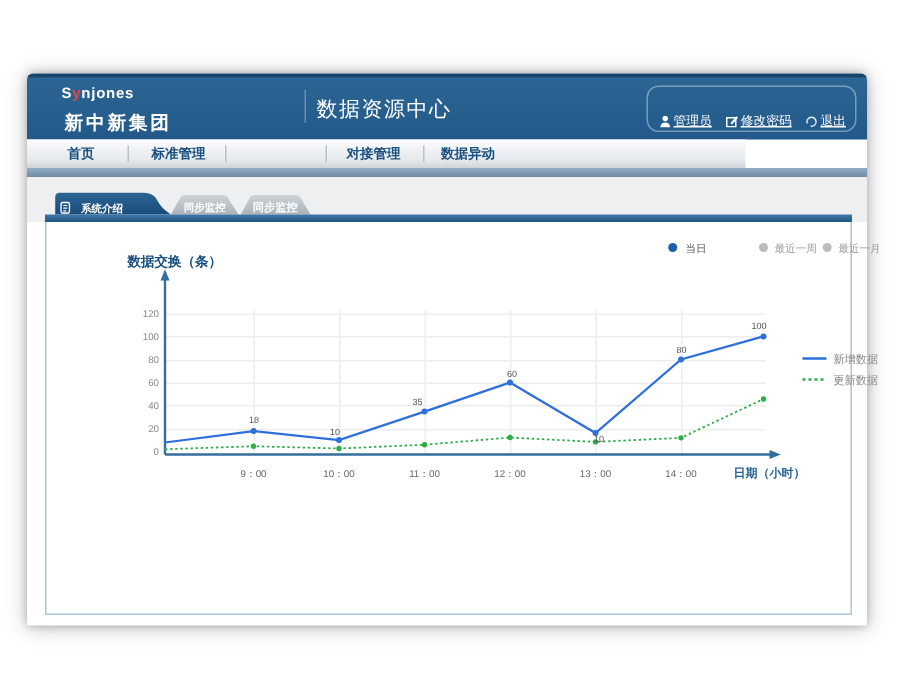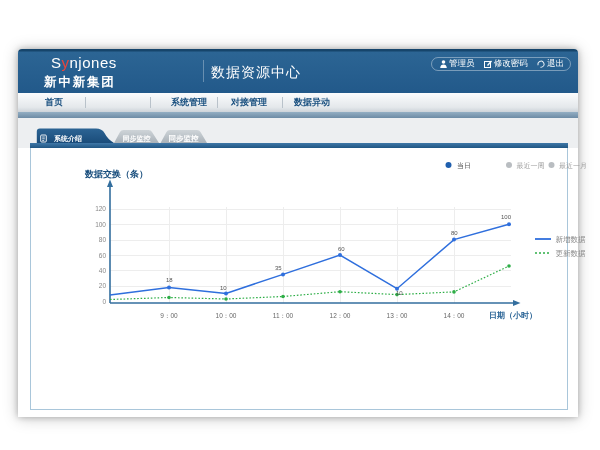--- a/index.html
+++ b/index.html
@@ -6,30 +6,30 @@
 html,body { width:600px; height:450px; background:#fff; font-family:"Liberation Sans",sans-serif; overflow:hidden; }
 svg text { font-family:"Liberation Sans",sans-serif; }
 #win { position:absolute; left:18px; top:49px; width:560px; height:368px; background:#fff;
   box-shadow:0 0 6px rgba(0,0,0,.25), 0 1px 16px rgba(0,0,0,.22); border-radius:4px 4px 0 0; }
 
 #hdr { position:absolute; left:0; top:0; width:560px; height:44px;
   background:linear-gradient(#16456b 0px, #16456b 2px, #2c6594 3px, #22598a 100%);
   border-radius:4px 4px 0 0; }
 #logo { position:absolute; left:23px; top:7px; color:#fff; }
 #logo .l2 { margin-top:5px; }
-#logo .l1 { font-size:15px; font-weight:normal; letter-spacing:0.5px; line-height:14px;margin-left:10px; }
+#logo .l1 { font-size:10px; font-weight:bold; letter-spacing:0.5px; line-height:14px; }
 #logo .l1 .red { color:#e8453c; }
 #logo .l2 { font-size:12.5px; font-weight:bold; letter-spacing:1.8px; line-height:14px; text-align:center; margin-left:2px; }
 #hsep { position:absolute; left:185px; top:11px; width:1px; height:22px; background:rgba(255,255,255,.3); }
 #htitle { position:absolute; left:193px; top:15px; color:#fff; font-size:14px; letter-spacing:1px; }
-#pill { position:absolute; left:413px; top:8px; width:140px; height:14px; border:1px solid rgba(255,255,255,.38);
-  border-radius:8px; color:#fff; font-size:8.5px; display:flex; align-items:center; justify-content:space-between; padding:0 6px 0 8px; }
+#pill { position:absolute; left:413px; top:8px; width:140px; height:31px; border:1px solid rgba(255,255,255,.38);
+  border-radius:8px; color:#fff; font-size:8.5px; display:flex; align-items:flex-end; justify-content:space-between; padding:0 6px 0 8px;text-decoration:underline; }
 #pill .it { display:flex; align-items:center; gap:2px; white-space:nowrap; }
 
-#nav { position:absolute; left:0; top:44px; width:560px; height:19px;
+#nav { position:absolute; left:0; top:44px; width:479px; height:19px;
   background:linear-gradient(#fbfcfd, #e4e8eb 75%, #cdd3d9); }
 #nav .ni { position:absolute; top:0; height:19px; line-height:19px; color:#1b5180; font-size:9px; font-weight:bold; text-align:center; }
 #nav .sep { position:absolute; top:4px; width:1px; height:11px; background:#b9c2ca; }
 #navline { position:absolute; left:0; top:63px; width:560px; height:6px;
   background:linear-gradient(#93aec3, #6d8ba5); }
 
 #zone { position:absolute; left:0; top:69px; width:560px; height:30px; background:#edeff1; }
 #tabsvg { position:absolute; left:0; top:74px; }
 
 #panel { position:absolute; left:12px; top:99px; width:538px; height:262px; background:#fff; border:1px solid #a9c6da; border-top:none;padding-left:40px; }
@@ -56,22 +56,22 @@
             <path d="M3 5 L7 0.5 L8 1.5 L4 6 Z" fill="#fff"></path>
           </svg>修改密码</span>
       <span class="it"><svg width="8" height="8" viewBox="0 0 8 8">
             <circle cx="4" cy="4.2" r="3" fill="none" stroke="#e8eef4" stroke-width="1" stroke-dasharray="11 3" transform="rotate(-115 4 4.2)"></circle>
           </svg>退出</span>
     </div>
   </div>
   <div id="nav">
     <div class="ni" style="left:8px;width:56px;">首页</div>
     <div class="sep" style="left:67px;"></div>
+    <div class="ni" style="left:70px;width:62px;">标准管理</div>
     <div class="sep" style="left:132px;"></div>
-    <div class="ni" style="left:140px;width:62px;">系统管理</div>
     <div class="sep" style="left:199px;"></div>
     <div class="ni" style="left:200px;width:62px;">对接管理</div>
     <div class="sep" style="left:264px;"></div>
     <div class="ni" style="left:263px;width:62px;">数据异动</div>
   </div>
   <div id="navline"></div>
   <div id="zone"></div>
   <svg id="tabsvg" width="560" height="25" viewBox="0 0 560 25">
     <defs>
       <linearGradient id="gtab" x1="0" y1="0" x2="0" y2="1">

